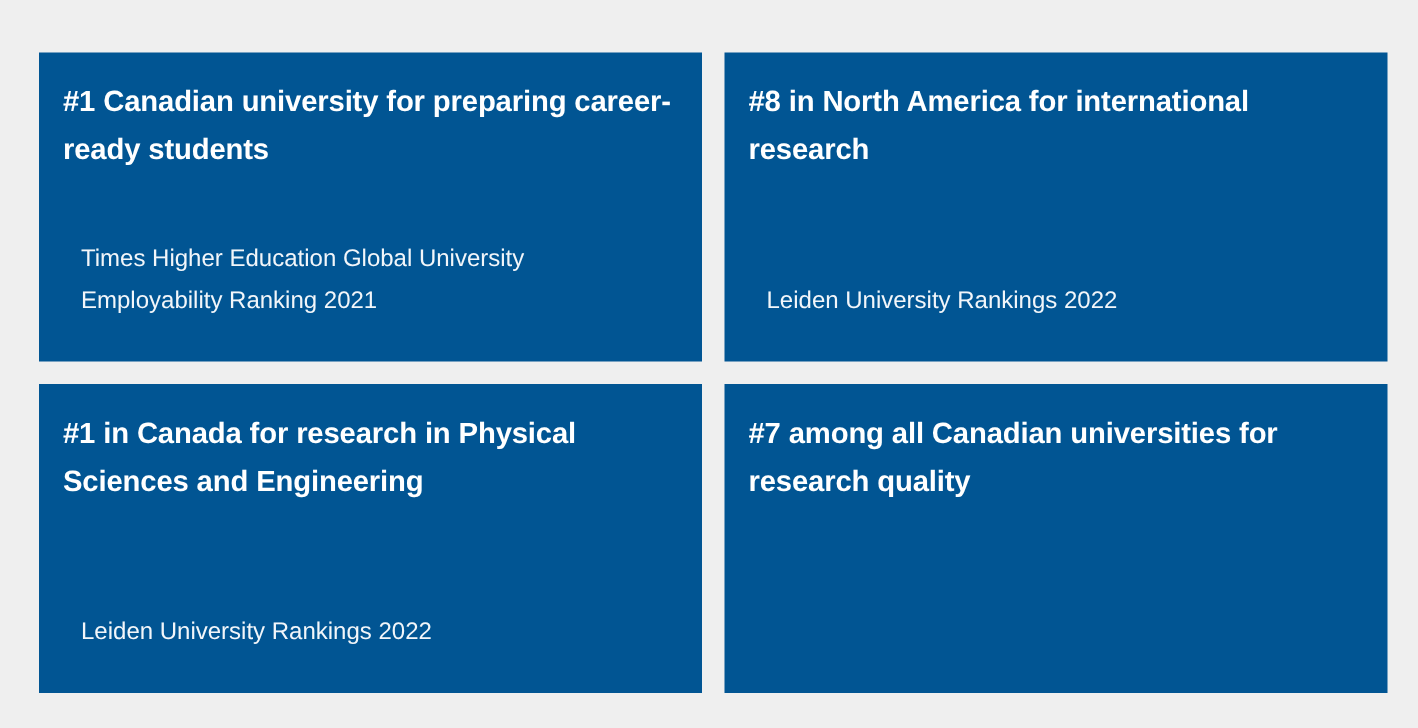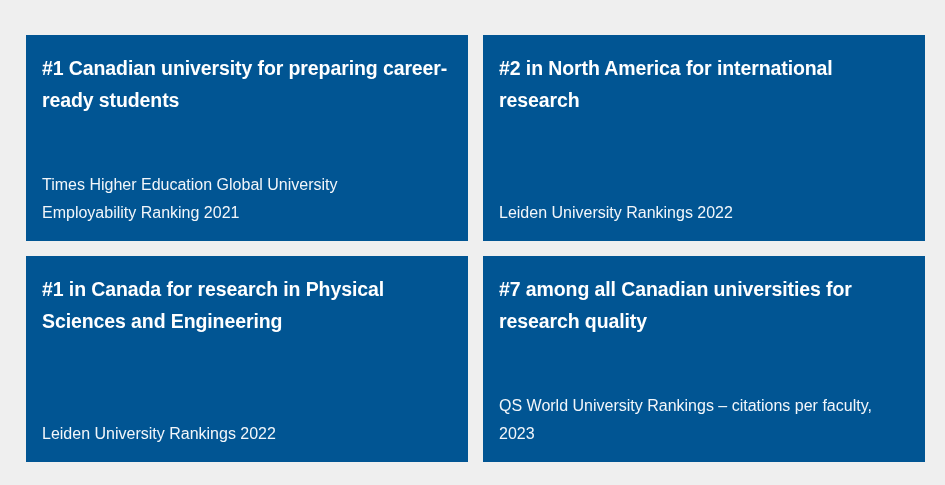--- a/index.html
+++ b/index.html
@@ -38,46 +38,45 @@
   .card-headline {
     margin: 0;
     color: #ffffff;
     font-size: 19.5px;
     font-weight: bold;
     line-height: 32px;
     letter-spacing: -0.1px;
     max-width: 410px;
   }
   .card-source {
-    margin: 0;
+    margin: 12px;
     color: #f2f6fa;
     font-size: 16px;
     font-weight: normal;
     line-height: 28px;
     max-width: 382px;
   }
 </style>
 </head>
 <body>
 
 <div class="rankings-grid">
 
   <div class="ranking-card">
     <p class="card-headline">#1 Canadian university for preparing career-ready students</p>
     <p class="card-source">Times Higher Education Global University Employability Ranking 2021</p>
   </div>
 
   <div class="ranking-card">
-    <p class="card-headline">#2 in North America for international research</p>
+    <p class="card-headline">#8 in North America for international research</p>
     <p class="card-source">Leiden University Rankings 2022</p>
   </div>
 
   <div class="ranking-card">
     <p class="card-headline">#1 in Canada for research in Physical Sciences and Engineering</p>
     <p class="card-source">Leiden University Rankings 2022</p>
   </div>
 
   <div class="ranking-card">
     <p class="card-headline">#7 among all Canadian universities for research quality</p>
-    <p class="card-source">QS World University Rankings – citations per faculty, 2023</p>
   </div>
 
 </div>
 
 </body></html>

